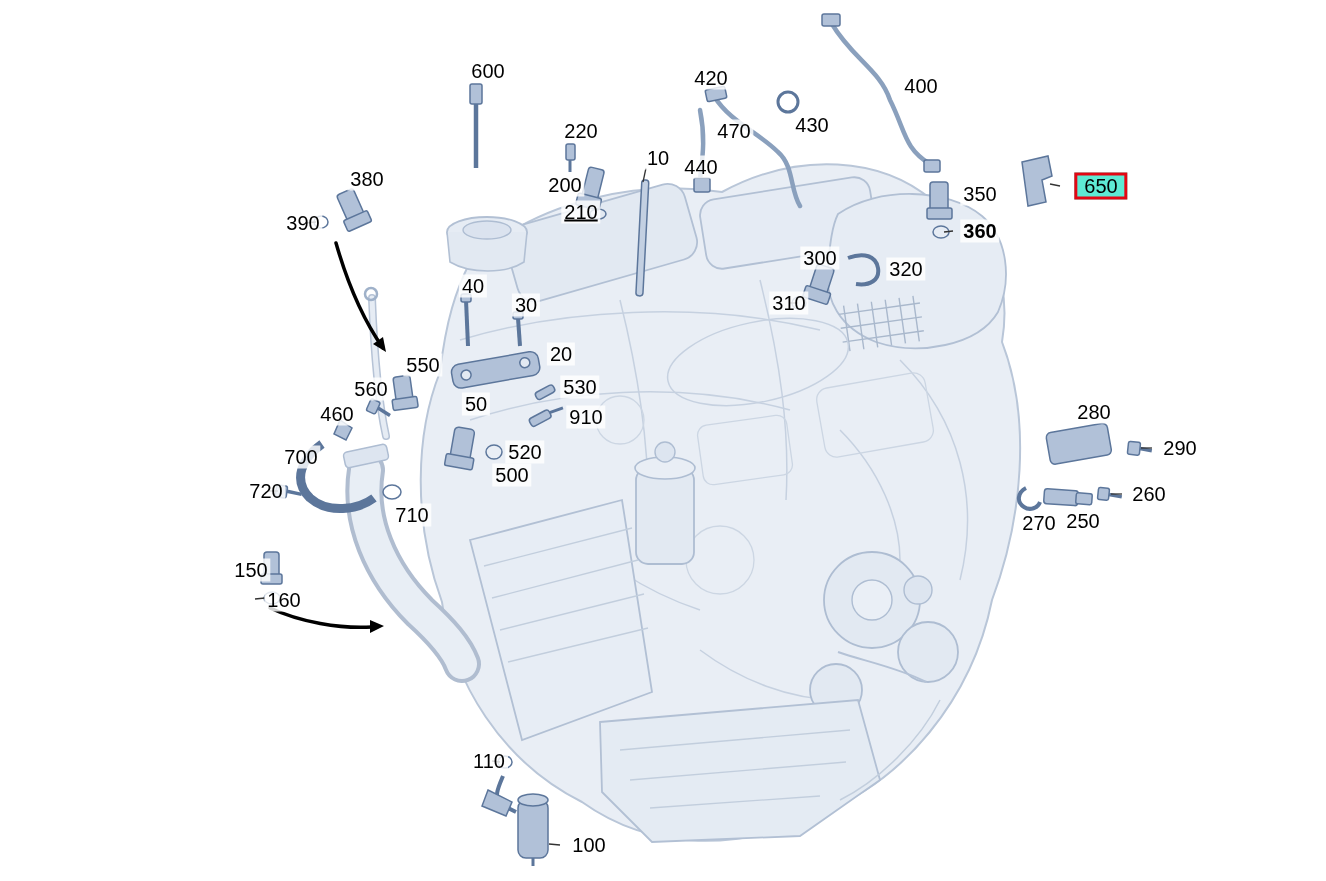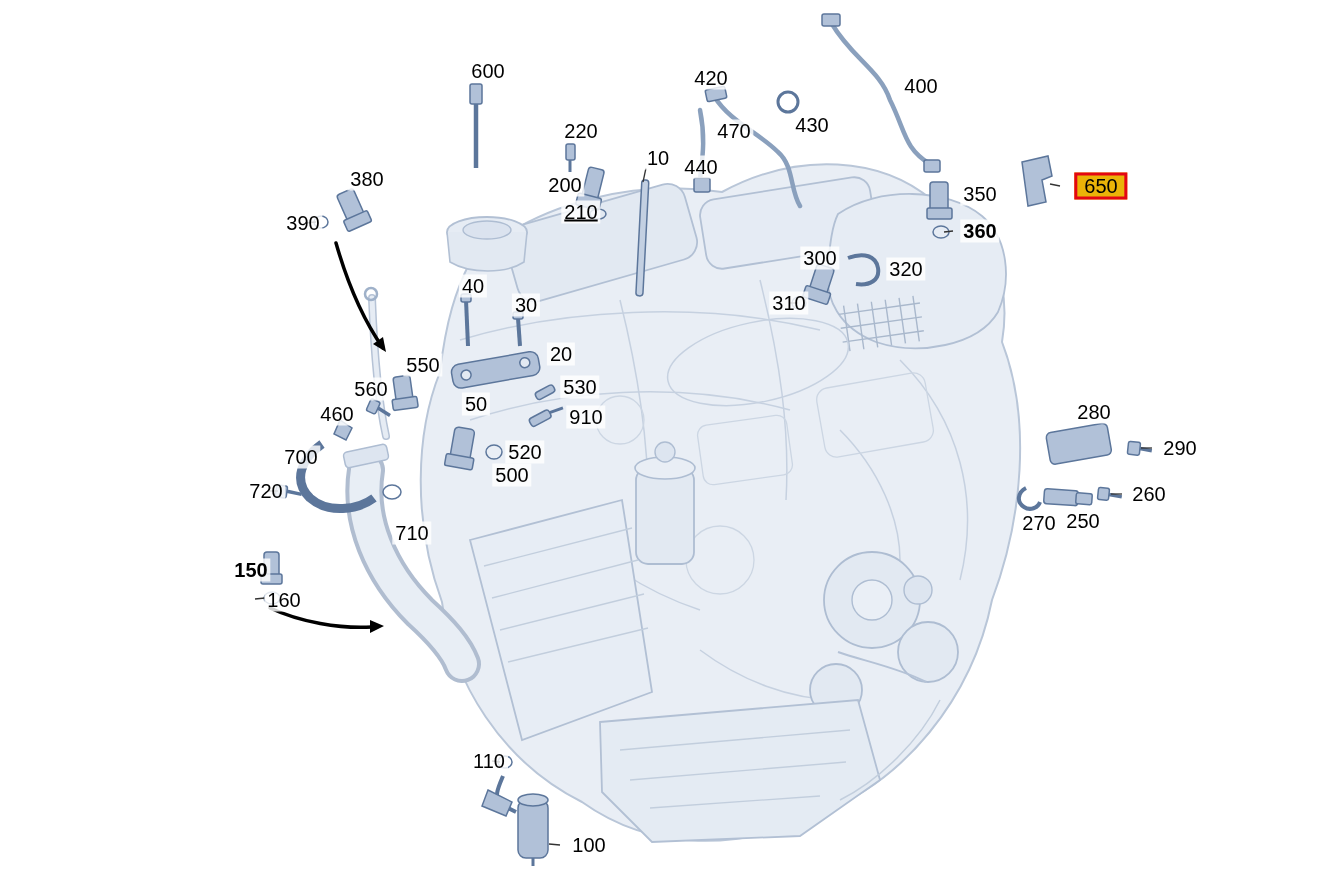--- a/index.html
+++ b/index.html
@@ -30,21 +30,21 @@
     color: #000;
     background: rgba(255,255,255,0.82);
     padding: 1px 3px;
     white-space: nowrap;
     pointer-events: auto;
     cursor: pointer;
   }
   .part-label.highlighted {
     border: 3px solid #e30613;
     padding: 0 7px;
-    background: #eab308;
+    background: #5eead4;
   }
 </style>
 </head>
 <body>
 
 <div class="stage">
 
   <svg class="art" viewBox="0 0 1326 881" xmlns="http://www.w3.org/2000/svg">
 
     <g>
@@ -309,22 +309,22 @@
       <div class="part-label" style="left: 464px; top: 404px; text-align: center;">50</div>
       <div class="part-label" style="left: 325px; top: 414px;">460</div>
       <div class="part-label" style="left: 574px; top: 417px;">910</div>
       <div class="part-label" style="left: 1082px; top: 412px;">280</div>
       <div class="part-label" style="left: 289px; top: 457px;">700</div>
       <div class="part-label" style="left: 513px; top: 452px;">520</div>
       <div class="part-label" style="left: 1168px; top: 448px;">290</div>
       <div class="part-label" style="left: 463px; top: 475px; margin-left: 37px;">500</div>
       <div class="part-label" style="left: 254px; top: 491px;">720</div>
       <div class="part-label" style="left: 1137px; top: 494px;">260</div>
-      <div class="part-label" style="left: 400px; top: 515px; margin-top: 18px;">710</div>
+      <div class="part-label" style="left: 400px; top: 515px;">710</div>
       <div class="part-label" style="left: 1027px; top: 523px;">270</div>
       <div class="part-label" style="left: 1071px; top: 521px;">250</div>
-      <div class="part-label" style="left: 239px; top: 570px; font-weight: bold;">150</div>
+      <div class="part-label" style="left: 239px; top: 570px;">150</div>
       <div class="part-label" style="left: 240px; top: 600px; margin-left: 32px;">160</div>
       <div class="part-label" style="left: 477px; top: 761px;">110</div>
       <div class="part-label" style="left: 577px; top: 845px;">100</div>
     </div>
 
 </div>
 
 </body></html>

